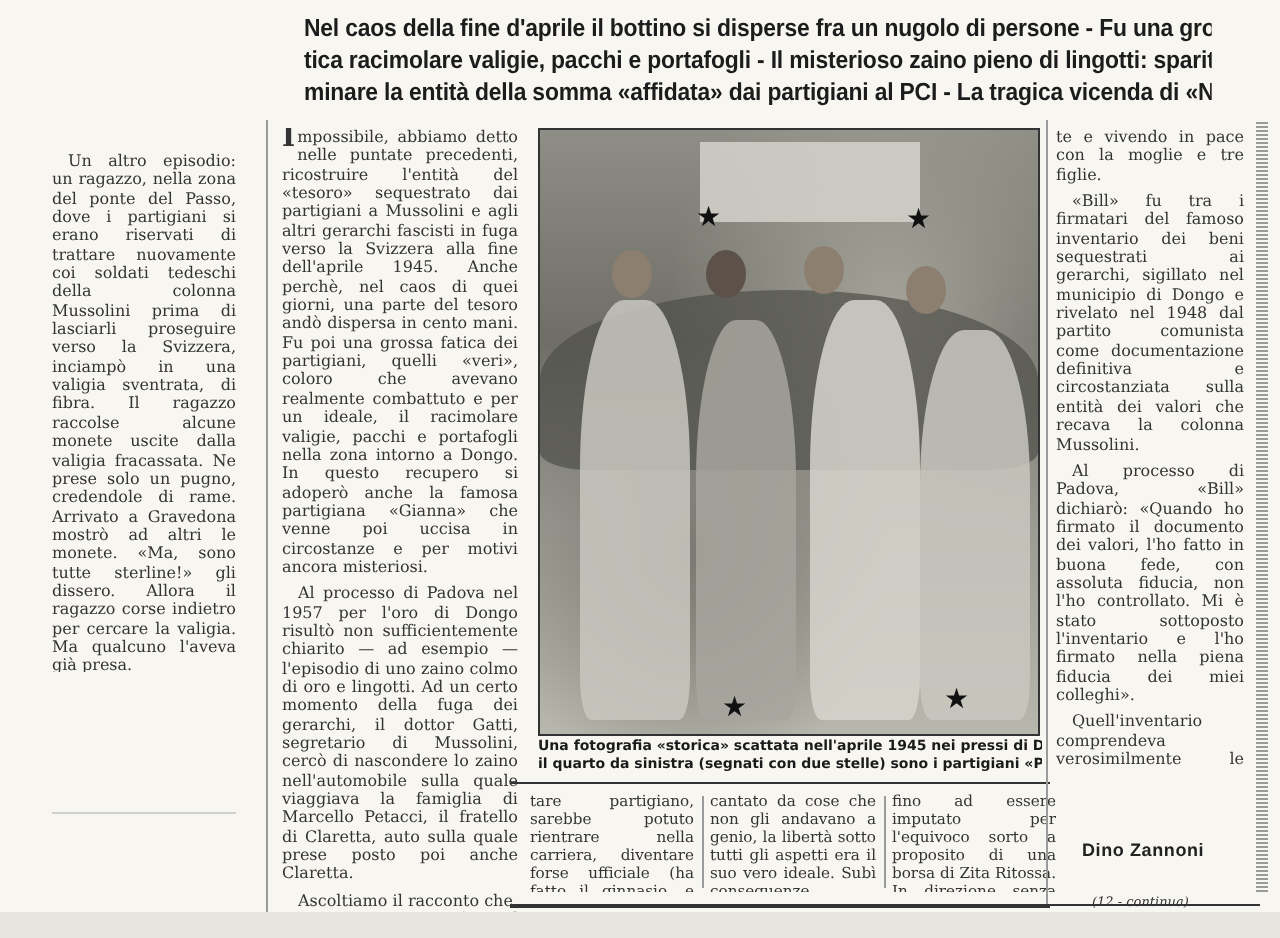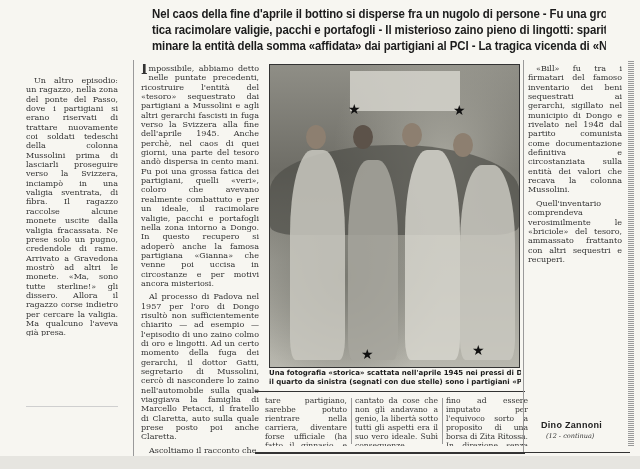--- a/index.html
+++ b/index.html
@@ -62,21 +62,21 @@
   .sub { position:absolute; top:396px; font-size:7.6px; line-height:9px; color:#333; text-align:justify; height:50px; overflow:hidden; }
   .sub1 { left:265px; width:82px; }
   .sub2 { left:355px; width:83px; }
   .sub3 { left:446px; width:82px; }
   .thick-rule { position:absolute; left:255px; top:452px; width:270px; height:2px; background:#333; }
   .col4 { left:528px; top:64px; width:94px; height:320px; overflow:hidden; }
   .signature {
     position:absolute; left:541px; top:420px; font-family:"Liberation Sans", sans-serif;
     font-weight:bold; font-size:9px; color:#222; letter-spacing:0.3px;
   }
-  .continua { position:absolute; left:546px; top:432px; font-size:6.5px; color:#333; font-style:italic; }
+  .continua { position:absolute; left:546px; top:447px; font-size:6.5px; color:#333; font-style:italic; }
   .dotted-edge {
     position:absolute; left:628px; top:60px; width:6px; height:386px;
     background:repeating-linear-gradient(0deg,#9a9a9a 0 1px,#f7f6f1 1px 2px);
   }
   .right-rule { position:absolute; left:524px; top:452px; width:106px; height:1px; background:#333; }
 </style>
 </head>
 <body>
 
 <div class="page">
@@ -128,21 +128,23 @@
   <div class="col sub sub1">tare partigiano, sarebbe potuto rientrare nella carriera, diventare forse ufficiale (ha fatto il ginnasio, e conosce alcune lingue). In partenza era di sentimenti comunisti, poi rimase disin-</div>
   <div class="vrule" style="left:351px;top:398px;height:46px;"></div>
   <div class="col sub sub2">cantato da cose che non gli andavano a genio, la libertà sotto tutti gli aspetti era il suo vero ideale. Subì conseguenze personali nella intricata vicenda del processo per l'oro di Dongo,</div>
   <div class="vrule" style="left:442px;top:398px;height:46px;"></div>
   <div class="col sub sub3">fino ad essere imputato per l'equivoco sorto a proposito di una borsa di Zita Ritossa. In direzione senza chiedere nulla a nessuno, si è costruito una propria esistenza lavorando umilmen-</div>
   <div class="thick-rule"></div>
 
   <div class="vrule" style="left:523px;top:60px;height:392px;"></div>
 
   <div class="col col4">
+    <p style="text-indent:0">te e vivendo in pace con la moglie e tre figlie.</p>
     <p>«Bill» fu tra i firmatari del famoso inventario dei beni sequestrati ai gerarchi, sigillato nel municipio di Dongo e rivelato nel 1948 dal partito comunista come documentazione definitiva e circostanziata sulla entità dei valori che recava la colonna Mussolini.</p>
+    <p>Al processo di Padova, «Bill» dichiarò: «Quando ho firmato il documento dei valori, l'ho fatto in buona fede, con assoluta fiducia, non l'ho controllato. Mi è stato sottoposto l'inventario e l'ho firmato nella piena fiducia dei miei colleghi».</p>
     <p>Quell'inventario comprendeva verosimilmente le «briciole» del tesoro, ammassato frattanto con altri sequestri e recuperi.</p>
 
   </div>
   <div class="signature">Dino Zannoni</div>
   <div class="continua">(12 - continua)</div>
   <div class="right-rule"></div>
 
   <div class="dotted-edge"></div>
 </div>
 <div class="bottom-strip"></div>

